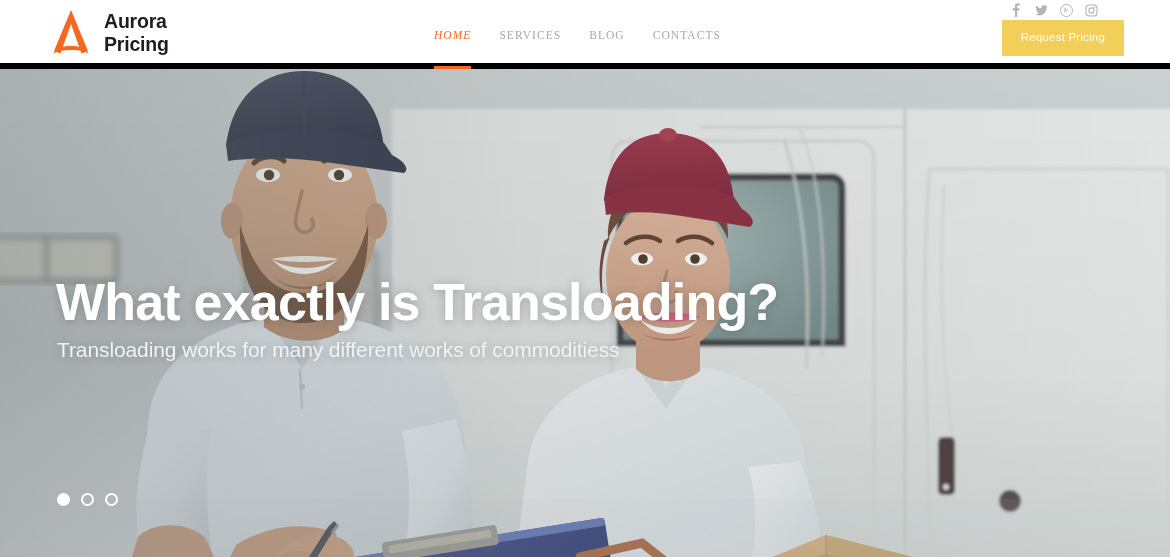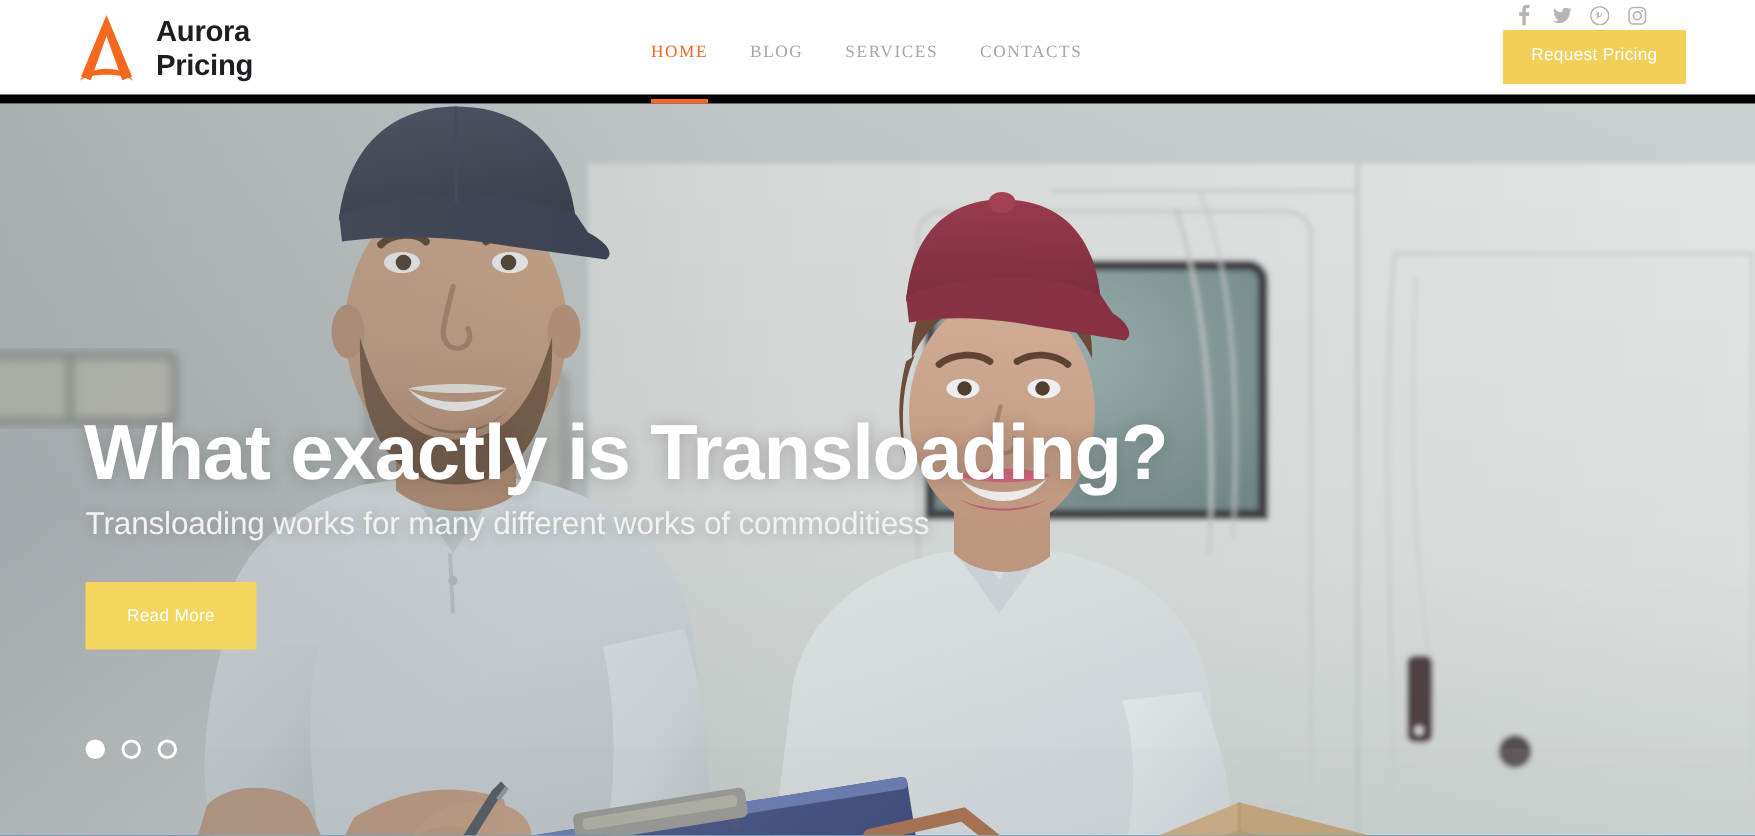--- a/index.html
+++ b/index.html
@@ -33,21 +33,21 @@
     display:flex; align-items:center; gap:0;
   }
   .nav-item {
     position:relative; height:69px; display:flex; align-items:center;
     padding:0 14px;
     font-family:"Liberation Serif", serif;
     font-size:11.5px; letter-spacing:1.05px;
     color:#a7a7a7; text-transform:uppercase; cursor:pointer;
     white-space:nowrap;
   }
-  .nav-item:first-child { padding-left:0; }
+  .nav-item:first-child { padding-left:0;font-style:italic; }
   .nav-item.active { color:#f4681f; }
   .nav-item.active::after {
     content:""; position:absolute; left:0; right:14px; bottom:0;
     height:3px; background:#f4681f;
   }
 
   .header-right {
     position:absolute; right:46px; top:0; height:69px;
     display:flex; align-items:center; gap:0;flex-direction:column;
   }
@@ -122,22 +122,22 @@
         <path d="M5 47 C11 36, 35 36, 41 47 C35 41.5, 11 41.5, 5 47 Z" fill="#f4681f"></path>
       </svg>
       <div class="brand-text">
         <span>Aurora</span>
         <span>Pricing</span>
       </div>
     </div>
 
     <nav class="nav">
       <a class="nav-item active">HOME</a>
+      <a class="nav-item">SERVICES</a>
       <a class="nav-item">BLOG</a>
-      <a class="nav-item">SERVICES</a>
       <a class="nav-item">CONTACTS</a>
     </nav>
 
     <div class="header-right">
       <div class="socials">
         <a class="soc" title="Facebook">
           <svg width="8" height="14" viewBox="0 0 8 14">
               <path d="M5.2 14V7.6h2.1l.3-2.4H5.2V3.6c0-.7.2-1.2 1.2-1.2h1.3V.3C7.5.2 6.7.2 5.9.2 4.1.2 2.9 1.3 2.9 3.3v1.9H.8v2.4h2.1V14z" fill="currentColor"></path>
             </svg>
         </a>
@@ -371,21 +371,20 @@
       </g>
 
       <rect x="0" y="430" width="1170" height="58" fill="#c8ccca" opacity="0.08"></rect>
     </svg>
 
     <div class="hero-overlay"></div>
 
     <div class="hero-content">
       <h1 class="hero-title">What exactly is Transloading?</h1>
       <p class="hero-sub">Transloading works for many different works of commoditiess</p>
-      <button class="hero-btn">Read More</button>
 
       <div class="dots">
         <span class="dot active"></span>
         <span class="dot"></span>
         <span class="dot"></span>
       </div>
     </div>
   </div>
 
 </div>

